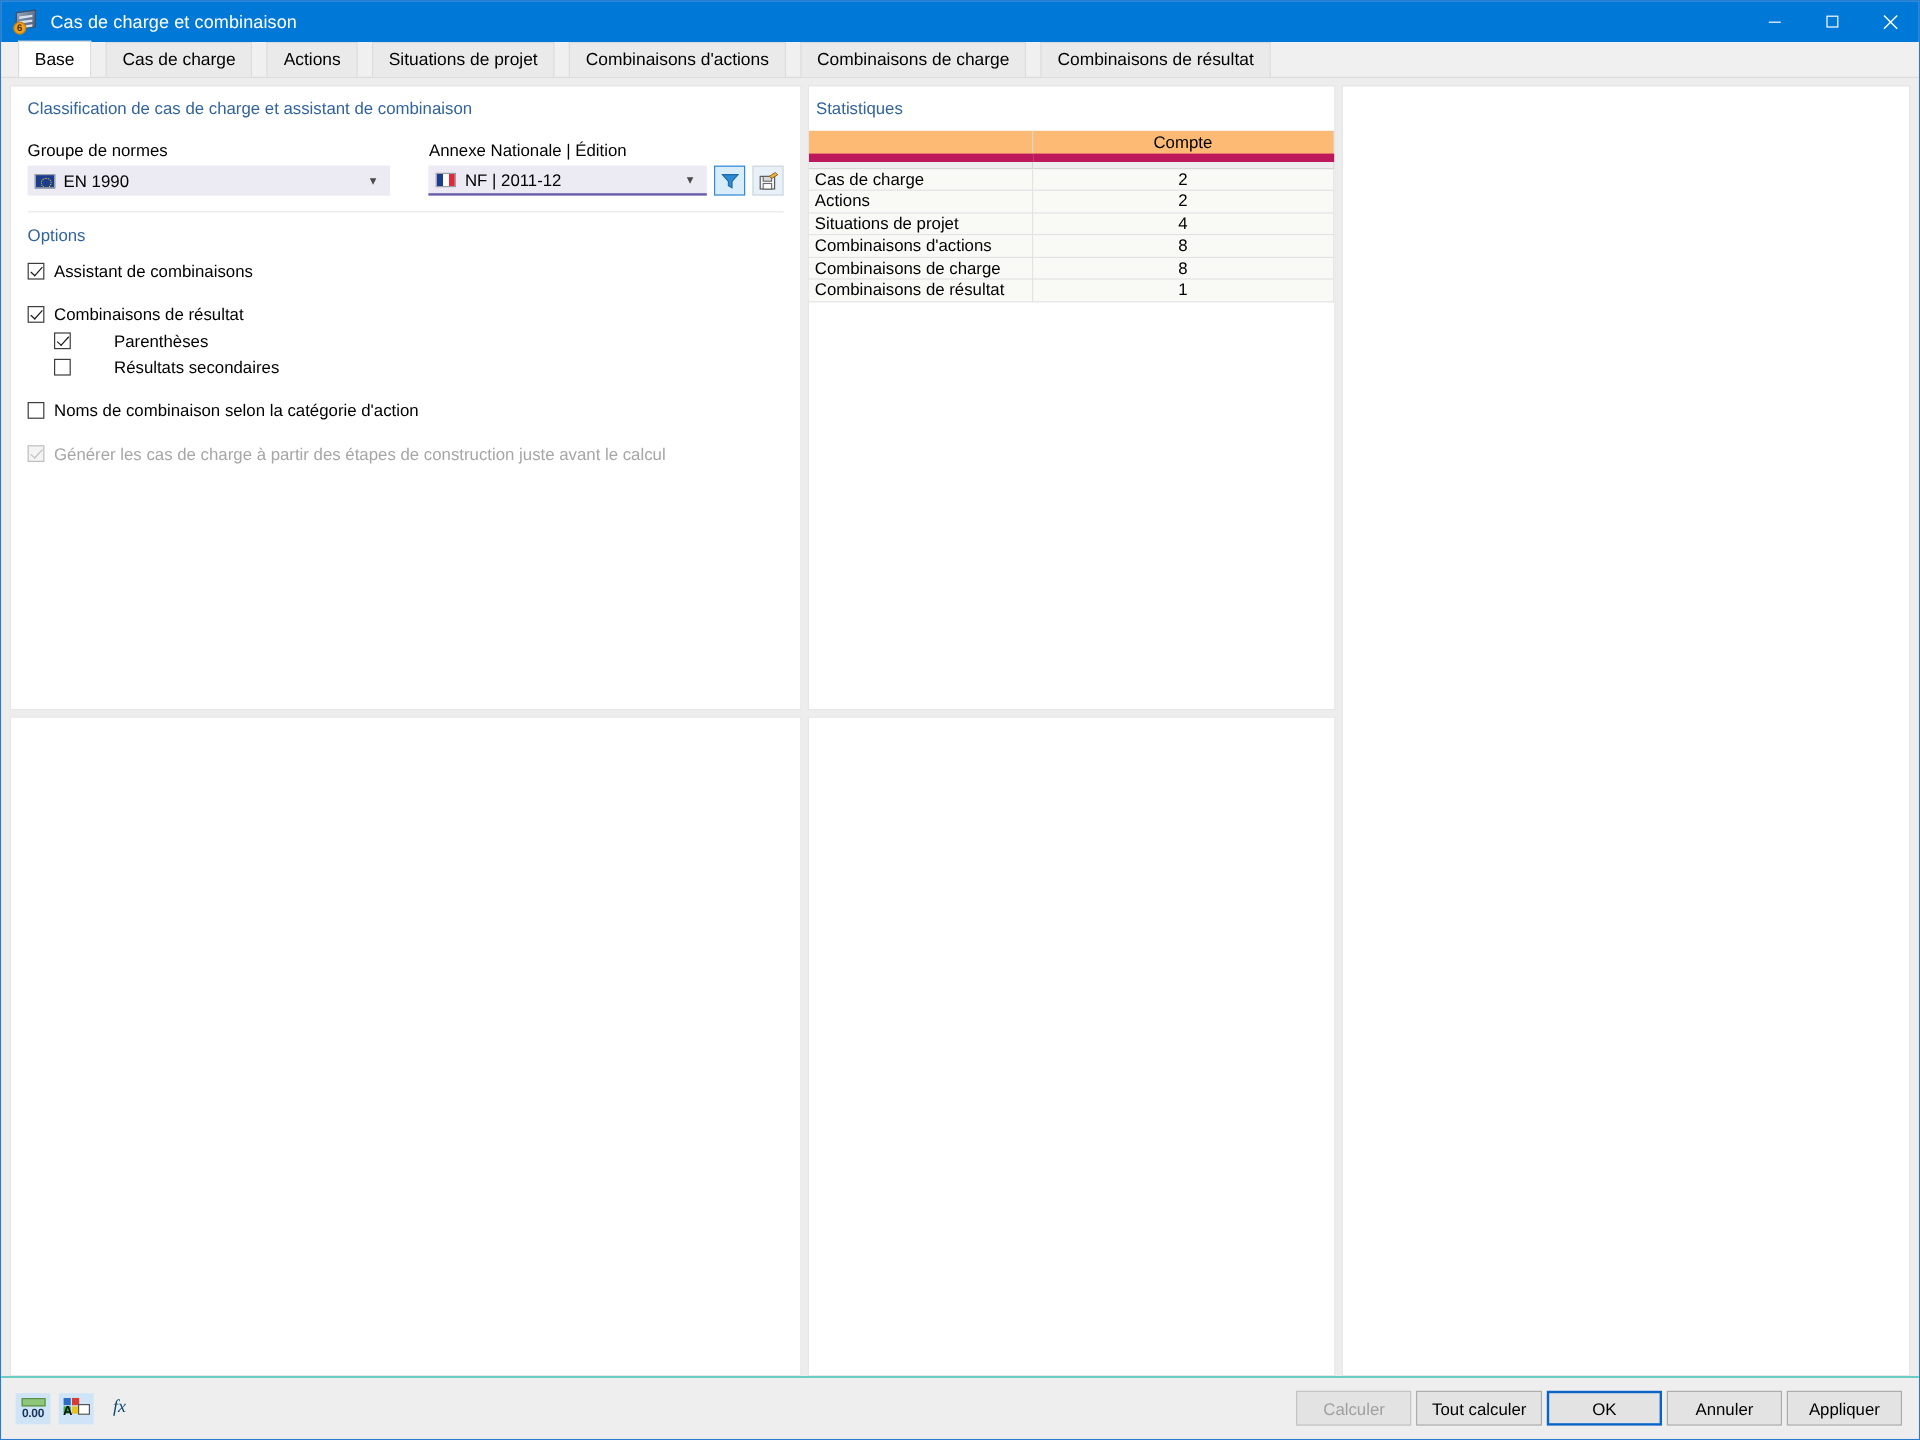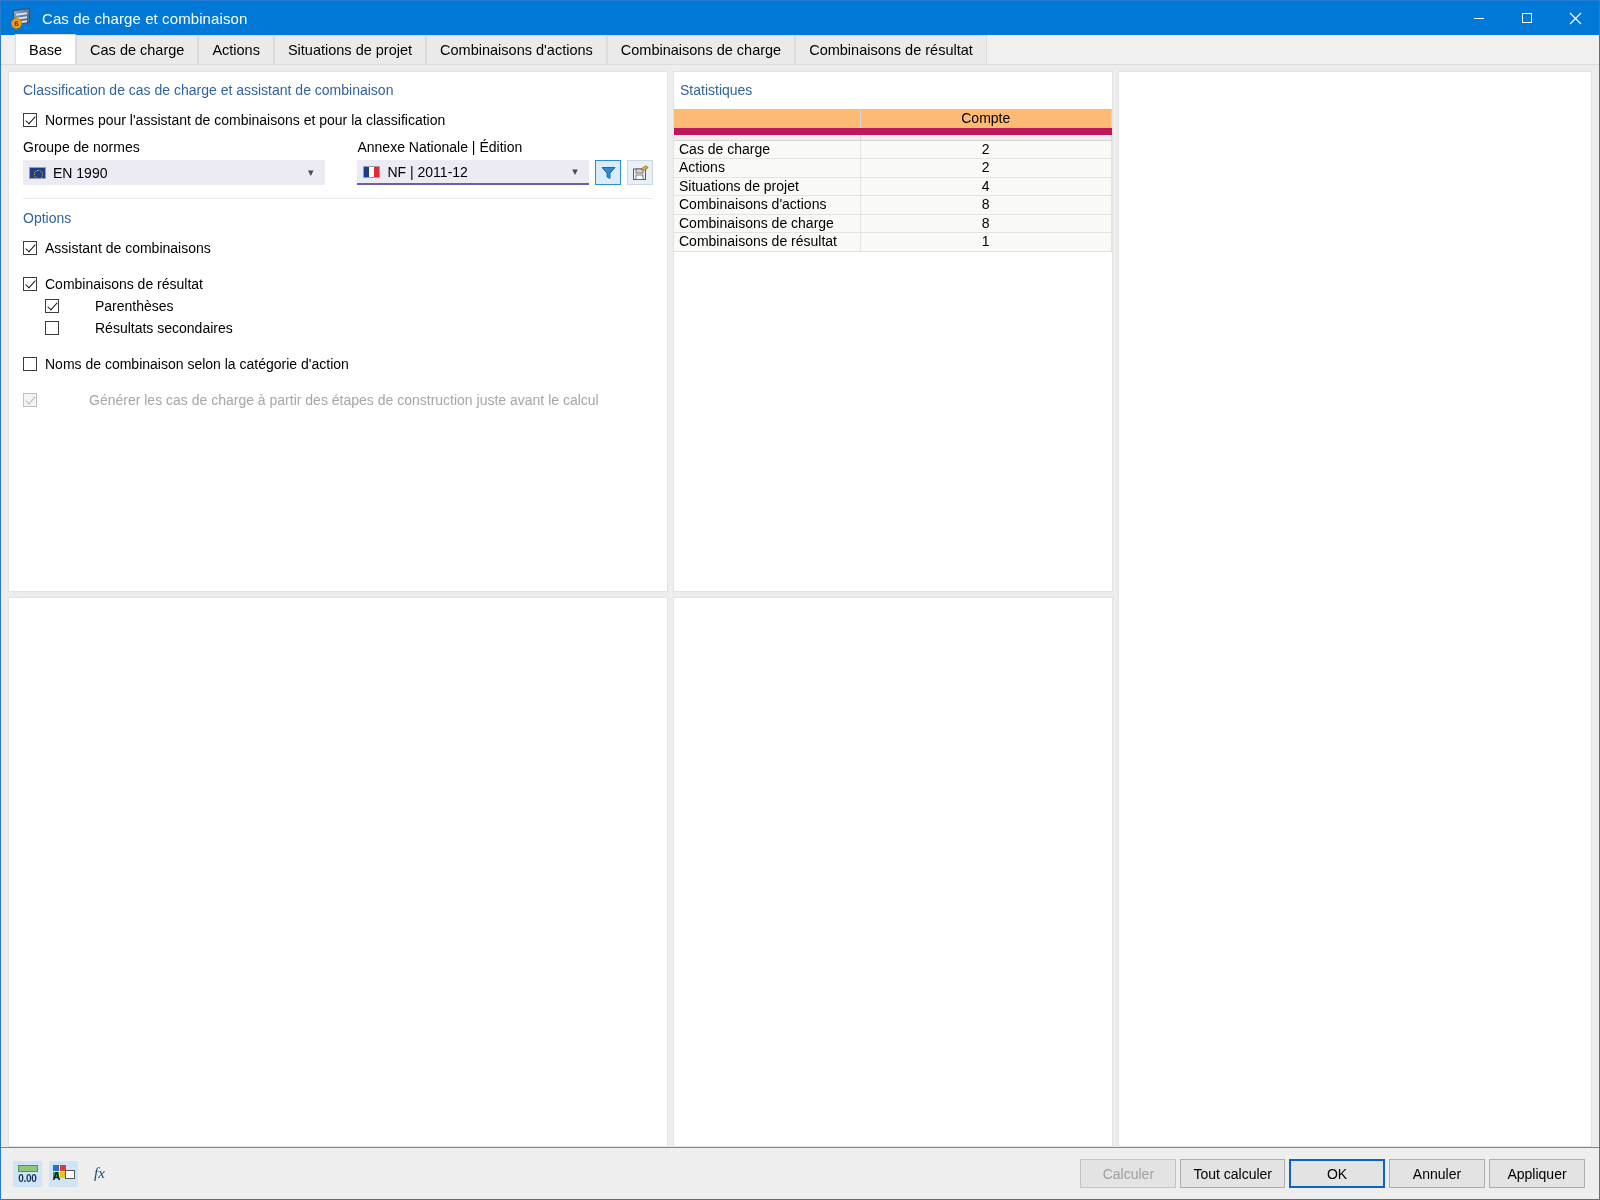--- a/index.html
+++ b/index.html
@@ -72,21 +72,21 @@
     border-bottom: 1px solid #dcdcdc;
     position: relative;
   }
   .tab {
     height: 29px;
     padding: 0 13px;
     display: flex; align-items: center;
     font-size: 14.5px; color: #000000;
     background: #eaeaea;
     border: 1px solid #dcdcdc; border-bottom: none;
-    margin-right: 0px;
+    margin-right: 12px;
     white-space: nowrap;
   }
   .tab.active {
     background: #ffffff;
     border-color: #dcdcdc;
     position: relative; z-index: 2;
     height: 30px;
   }
 
   
@@ -126,21 +126,21 @@
     margin: 13px 0 11px 0;
   }
 
   
   .chk-row {
     display: flex; align-items: center;
     margin-bottom: 0px; height: 22px;
     font-size: 14px; color: #000000;
   }
   .chk-row.indent { margin-left: 22px; gap: 28px; }
-  .chk-row.disabled { color: #a6a6a6; gap: 44px; }
+  .chk-row.disabled { color: #a6a6a6; }
   .chk {
     width: 14px; height: 14px; flex: none;
     border: 1px solid #3c3c3c; background: #ffffff;
     margin-right: 8px; position: relative;
   }
   .chk.checked:after {
     content: "";
     position: absolute; left: 4px; top: 0px;
     width: 4px; height: 9px;
     border: solid #1a1a1a; border-width: 0 1.6px 1.6px 0;
@@ -328,24 +328,20 @@
   </div>
 
   <div id="body">
 
     <div id="col-left">
 
       <div class="panel" id="panel-settings">
 
         <div class="group-caption">Classification de cas de charge et assistant de combinaison</div>
 
-        <div class="chk-row">
-          <span class="chk checked"></span>
-          <span>Normes pour l'assistant de combinaisons et pour la classification</span>
-        </div>
 
         <div class="spacer-8"></div>
 
         <div class="combo-row">
           <div class="combo-col" style="width:305px">
             <div class="field-label">Groupe de normes</div>
             <div class="combo">
               <span class="flag flag-eu"></span>
               <span class="cb-text">EN 1990</span>
               <span class="caret">▾</span>

